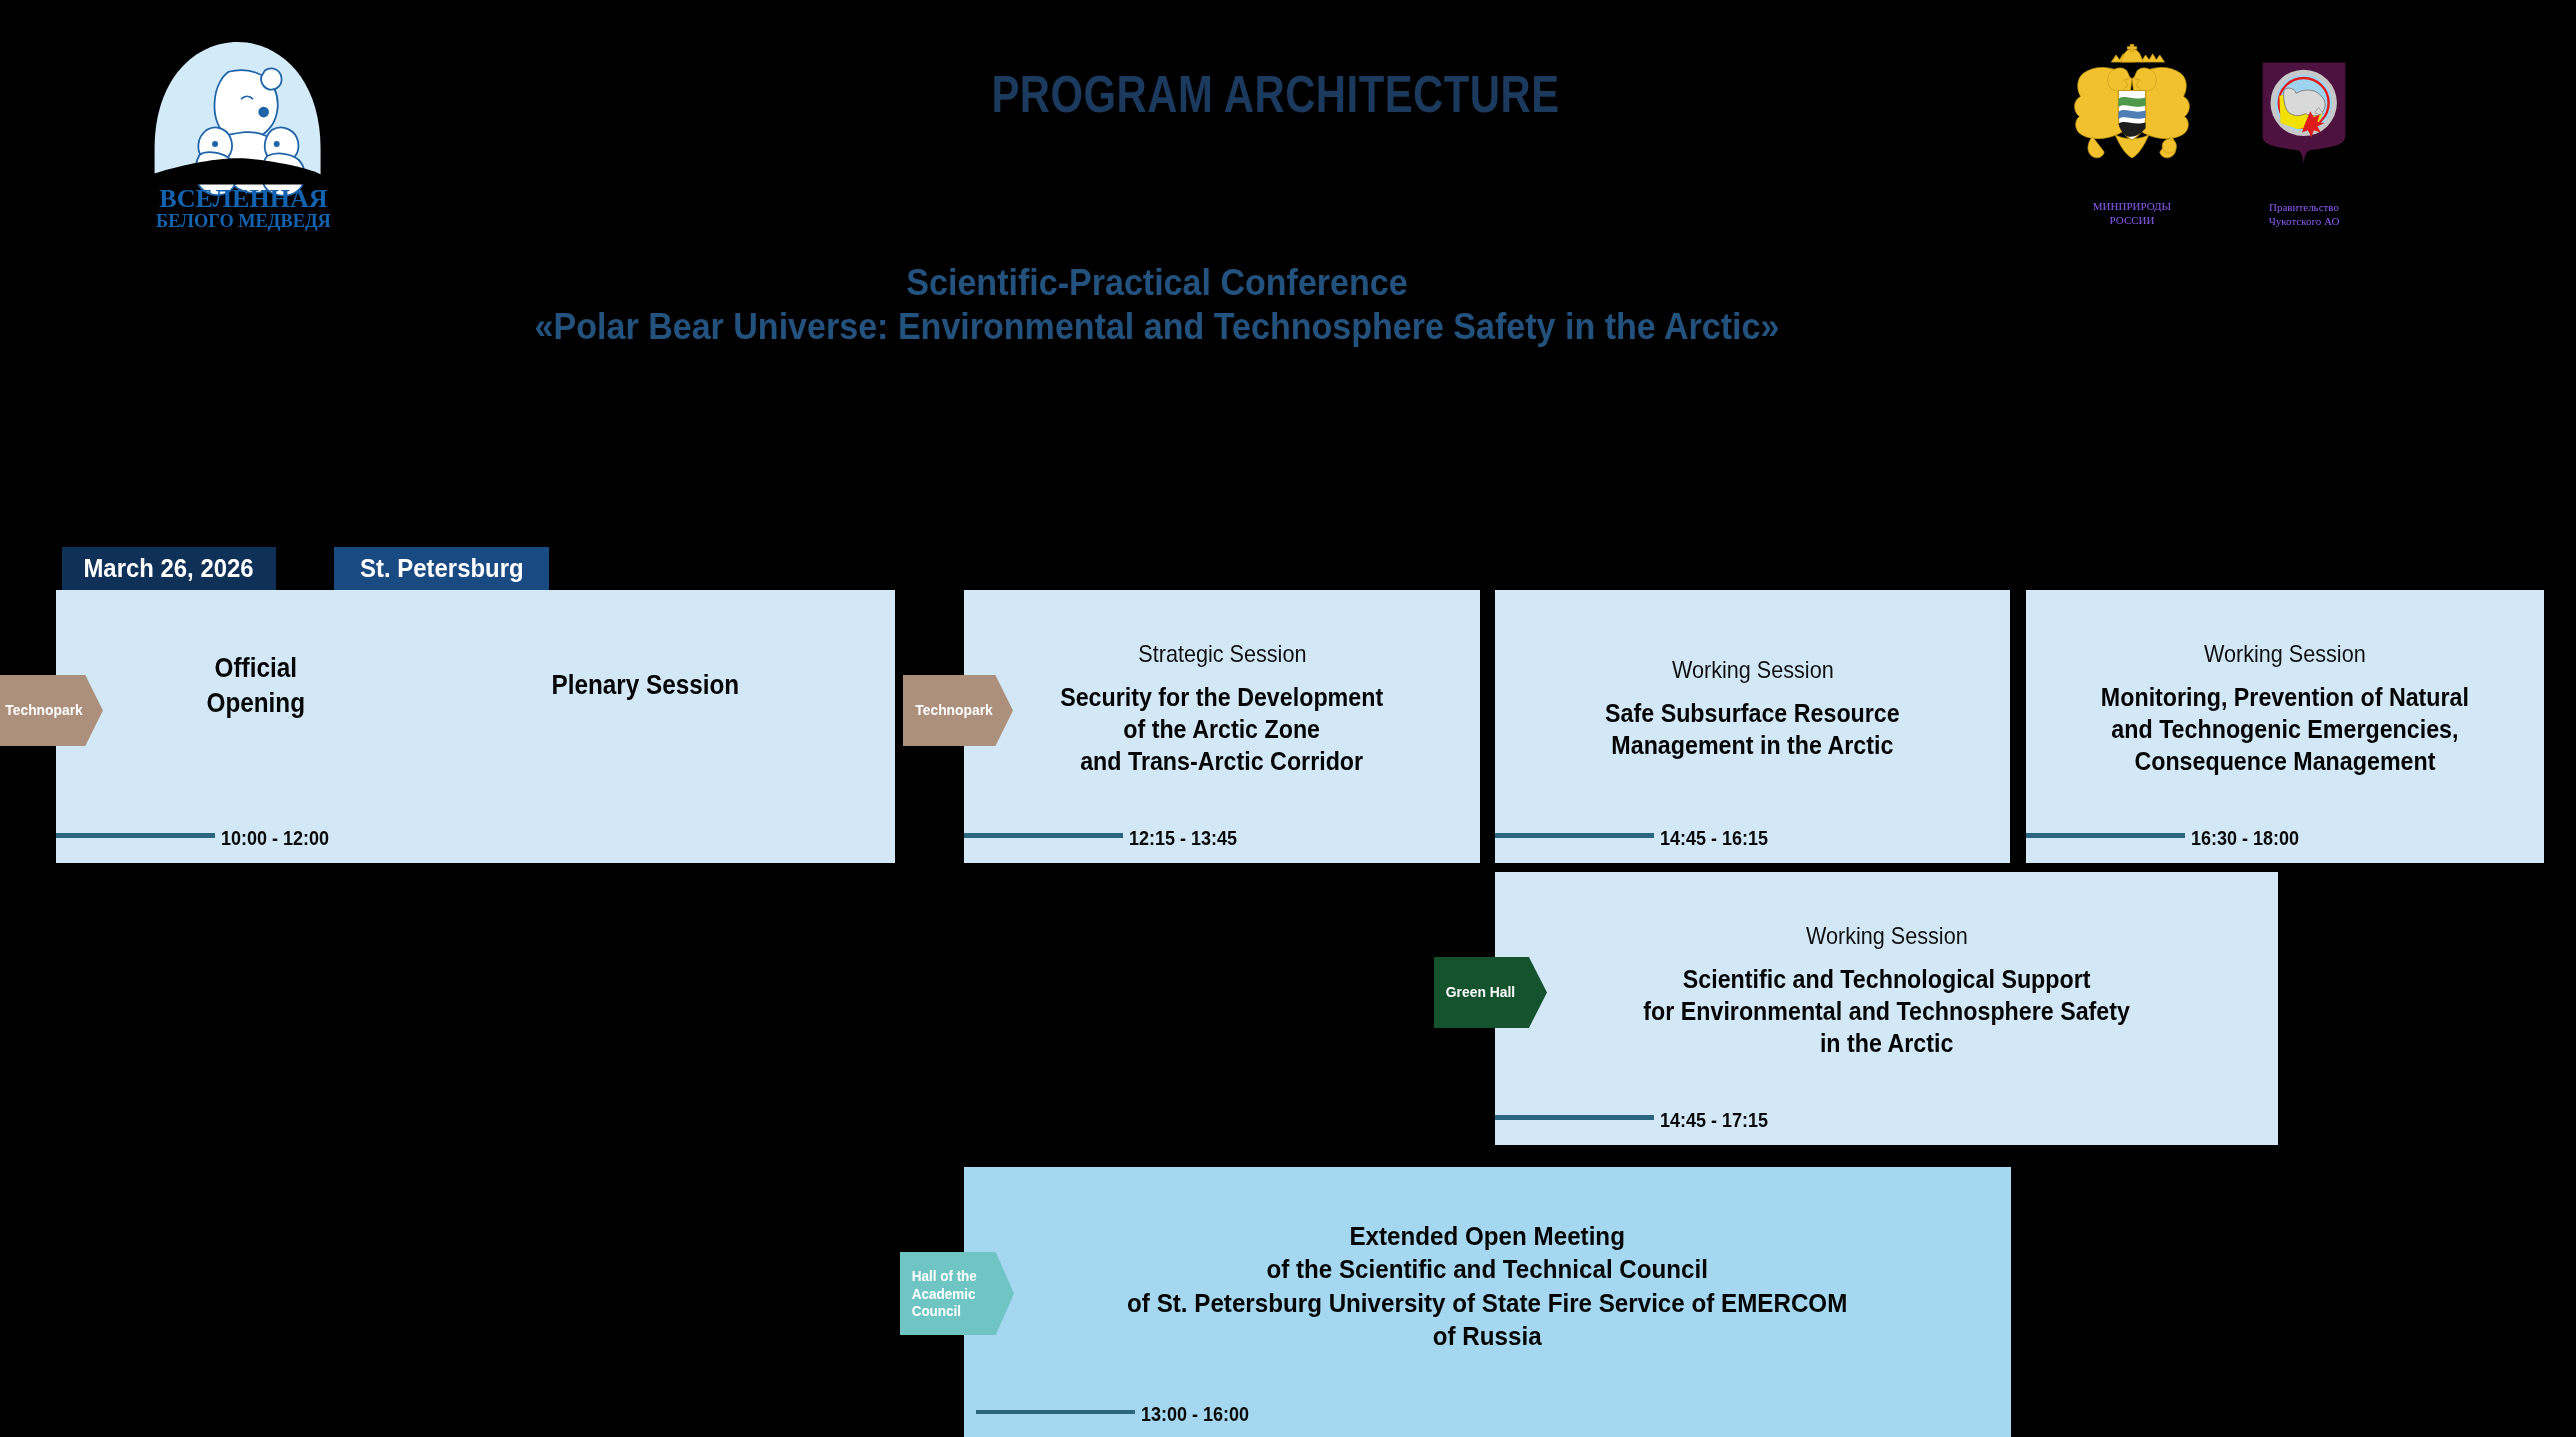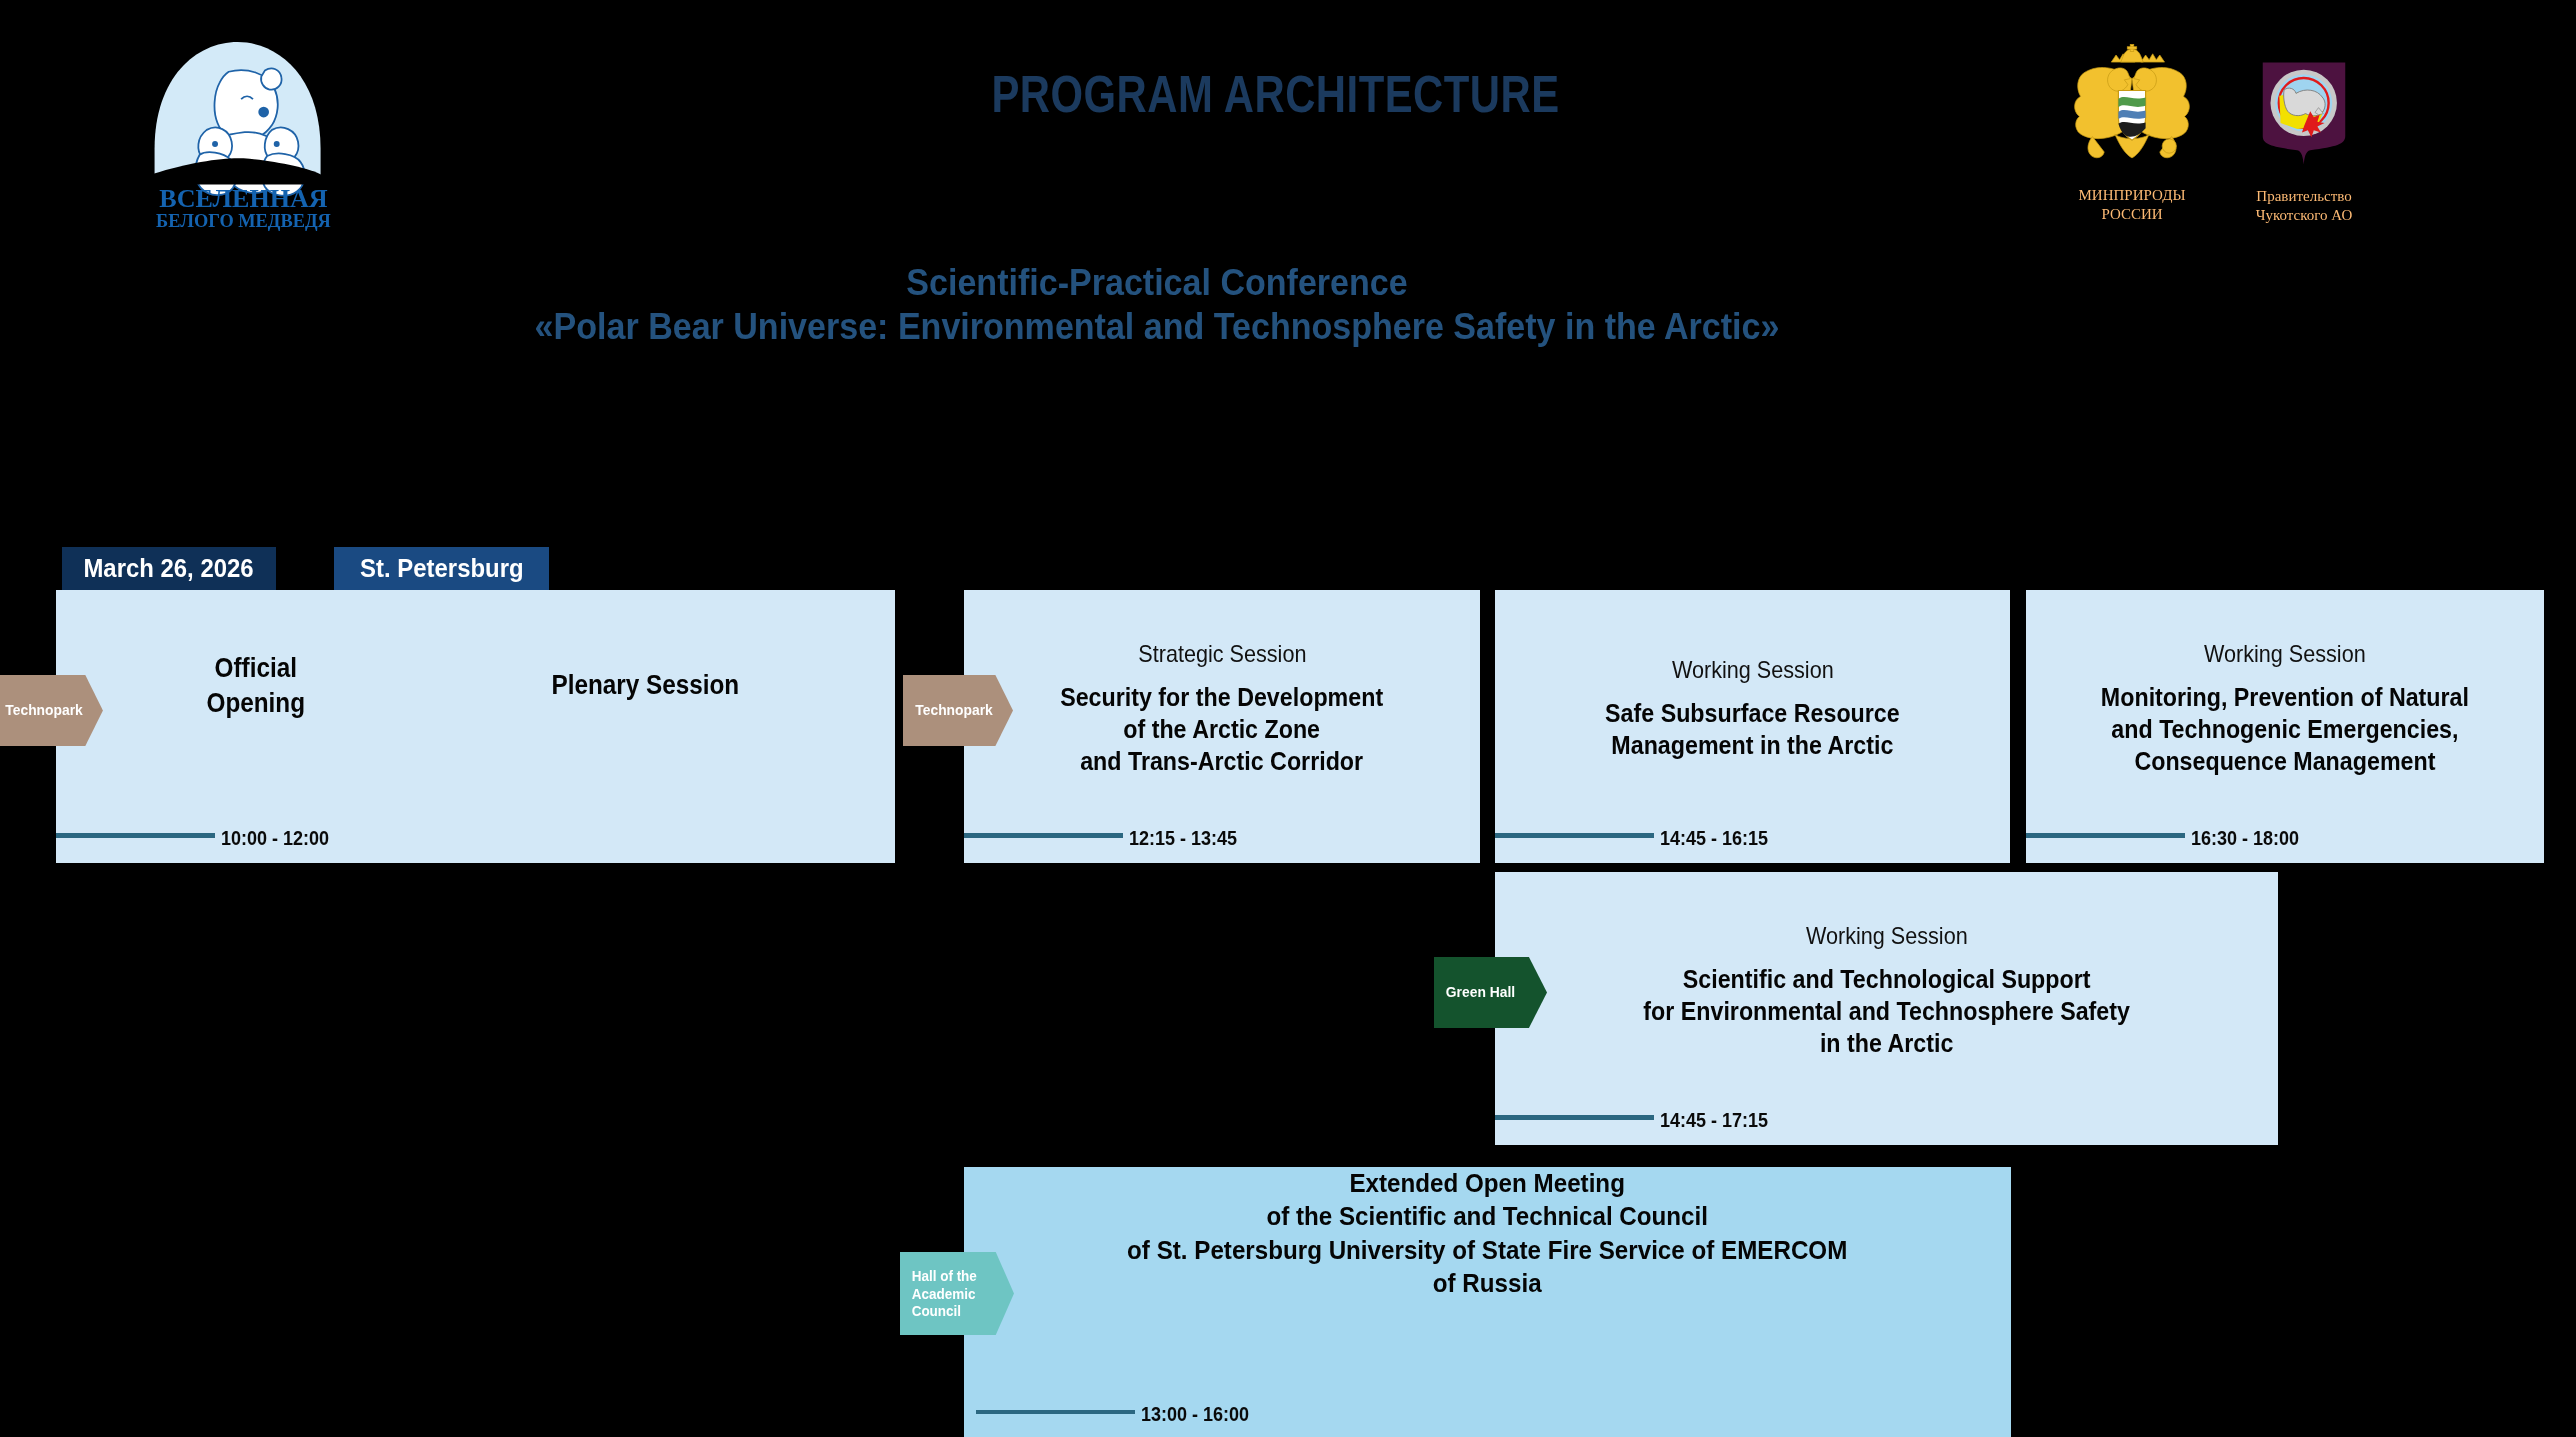--- a/index.html
+++ b/index.html
@@ -31,21 +31,21 @@
   .subtitle-line {
     font-size: 37px; font-weight: bold; color: #24527e;
     line-height: 1.18; white-space: nowrap;
     transform: scaleX(0.92); transform-origin: center;
   }
 
   .logo-right-group { position: absolute; left: 2064px; top: 42px; width: 314px; height: 225px; }
   .gov-logo { position: absolute; text-align: center; }
   .gov-logo .caption {
     font-family: "Liberation Serif", serif;
-    font-size: 15px; color: #fdba74; line-height: 1.25; margin-top: 6px; white-space: pre-line;
+    font-size: 11px; color: #8b5cf6; line-height: 1.25; margin-top: 20px; white-space: pre-line;
   }
 
   
   .date-chip {
     position: absolute; display: flex; align-items: center; justify-content: center;
     color: #ffffff; font-weight: bold; font-size: 26px;
     transform-origin: center;
   }
   .date-chip span { transform: scaleX(0.92); display:inline-block; }
   #chip-date { left: 62px; top: 547px; width: 214px; height: 43px; background: #0f3057; }
@@ -271,21 +271,21 @@
     <div class="card-foot">
       <div class="time-rule"></div>
       <div class="time-text">14:45 - 17:15</div>
     </div>
   </div>
   <div class="venue-tag" style="left:1434px; top:957px; width:113px; height:71px; background:#14532d; font-size:15.4px;">
     <span>Green Hall</span>
   </div>
 
   <div class="card dark" style="left:964px; top:1167px; width:1047px; height:270px;">
-    <div class="card-body" style="justify-content:flex-start; ">
+    <div class="card-body" style="justify-content:flex-start; padding-top:53px;">
       <div class="session-title big" style="margin-top:0;">Extended Open Meeting
 of the Scientific and Technical Council
 of St. Petersburg University of State Fire Service of EMERCOM
 of Russia</div>
     </div>
     <div class="card-foot" style="padding-bottom:10.7px;margin-left:24px;">
       <div class="time-rule"></div>
       <div class="time-text">13:00 - 16:00</div>
     </div>
   </div>

